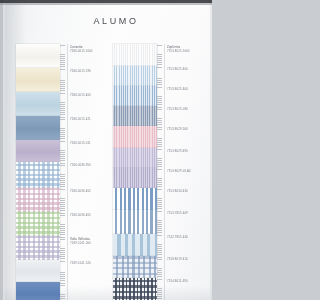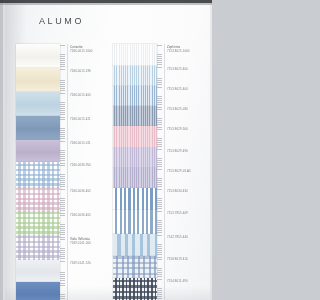--- a/index.html
+++ b/index.html
@@ -18,22 +18,22 @@
   .edge-left{position:absolute;left:0;top:0;width:3px;height:300px;background:#b9bcc1;opacity:.7;}
   .edge-left2{position:absolute;left:3px;top:0;width:2px;height:300px;background:#dfe1e4;opacity:.8;}
   .edge-right{position:absolute;right:0;top:0;width:2px;height:300px;background:#dadde0;opacity:.6;}
   .page-shade{position:absolute;left:0;top:0;width:26px;height:300px;
     background:linear-gradient(90deg,rgba(150,155,162,.34),rgba(255,255,255,0));}
   .page-shade-b{position:absolute;left:0;bottom:0;width:212px;height:14px;
     background:linear-gradient(0deg,rgba(170,175,182,.22),rgba(255,255,255,0));}
 
   
   #title{
-    position:absolute;left:0;top:16px;width:232px;text-align:left;
-    font-size:9px;letter-spacing:2.6px;color:#4a4d52;font-weight:400;padding-left:39px;
+    position:absolute;left:0;top:16px;width:232px;text-align:center;
+    font-size:9px;letter-spacing:2.6px;color:#4a4d52;font-weight:400;
   }
 
   
   .col{position:absolute;top:44px;}
   .col.left{left:16px;}
   .col.right{left:113px;}
 
   .sw-wrap{position:relative;}
   .swatch{
     position:relative;width:44px;display:block;

